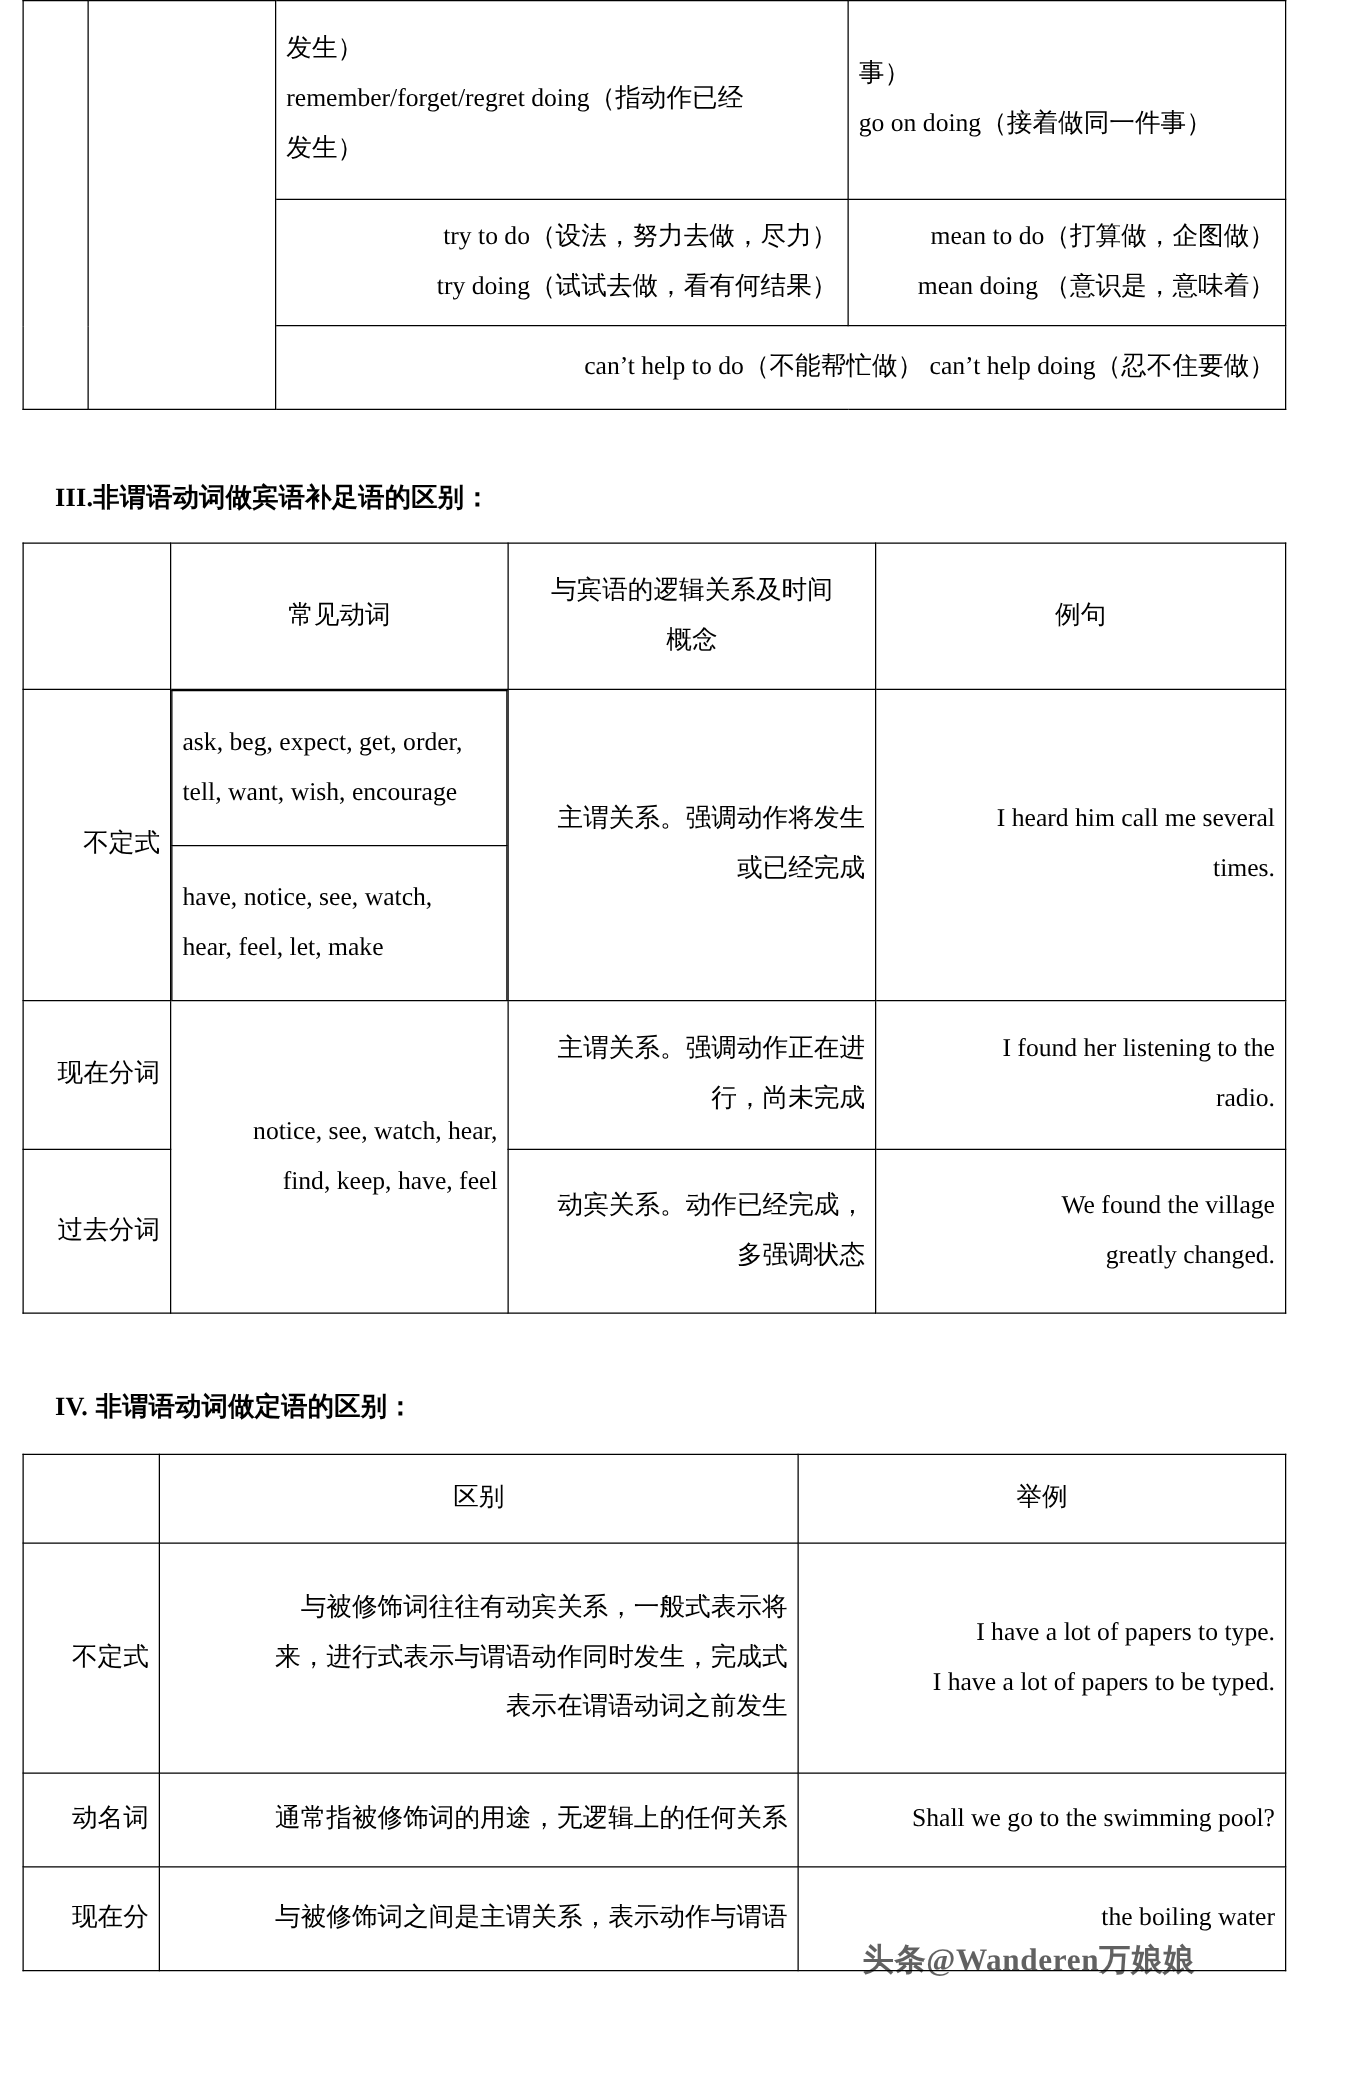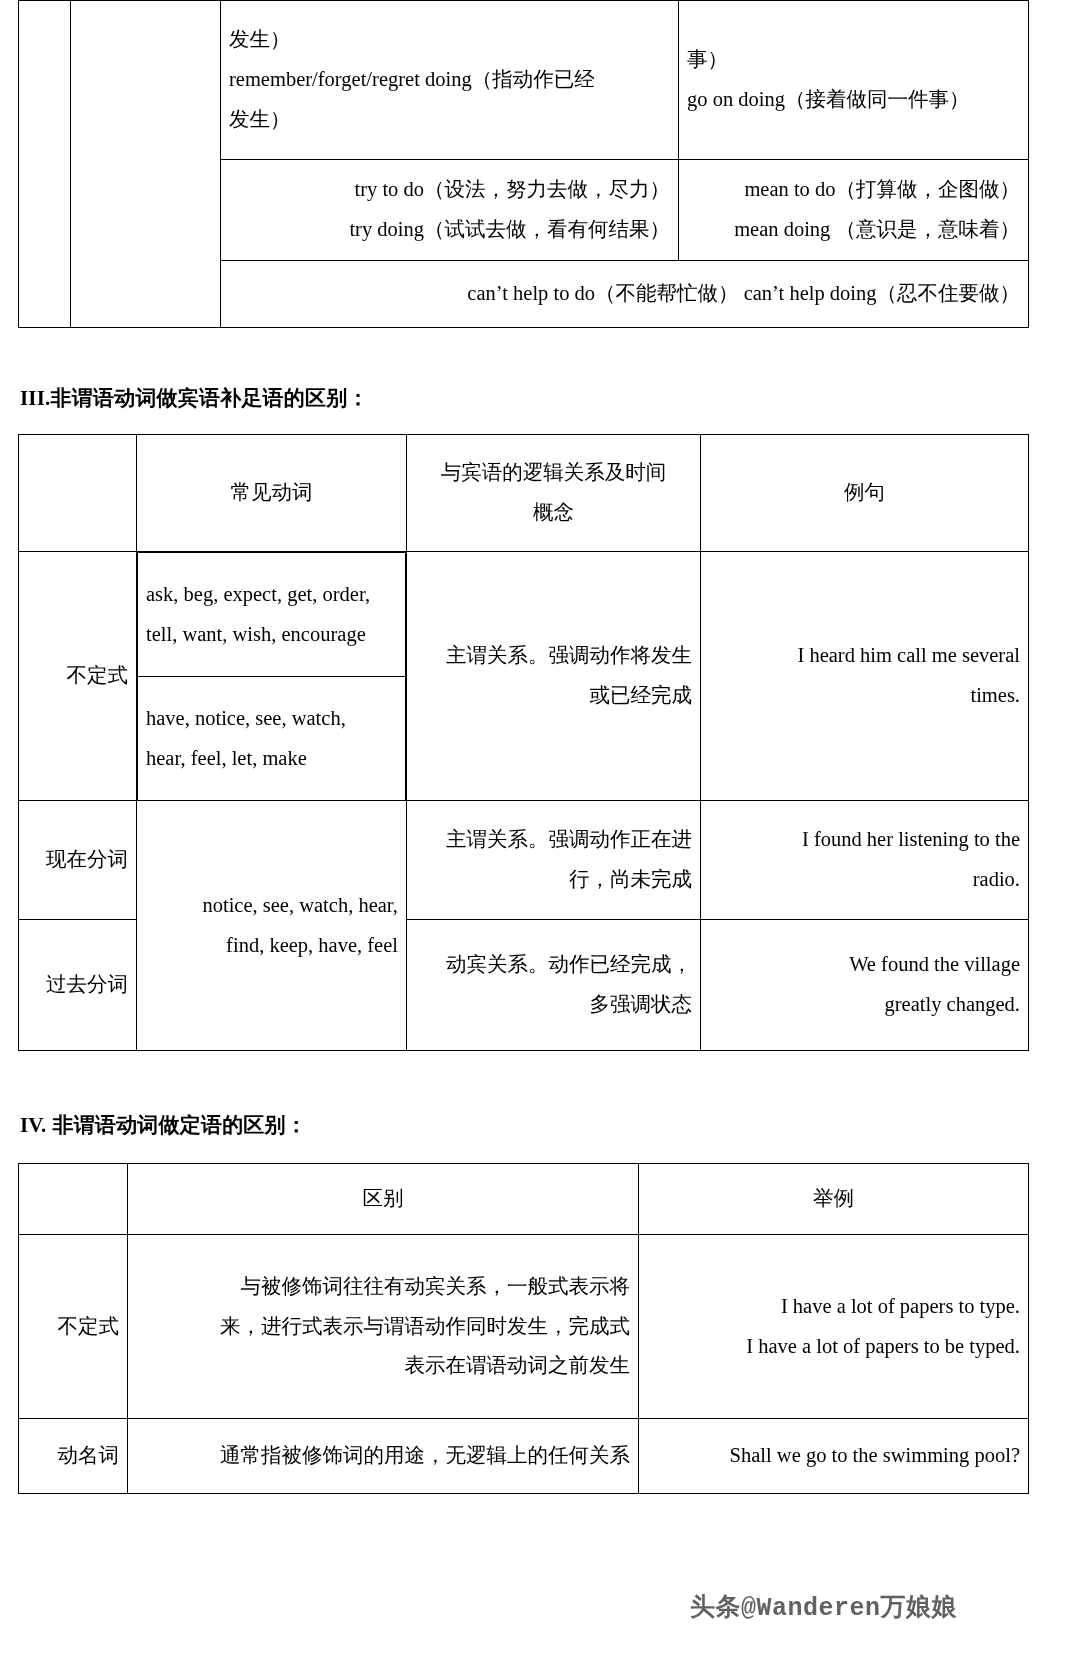--- a/index.html
+++ b/index.html
@@ -69,33 +69,34 @@
     font-family: "Liberation Sans", "DejaVu Sans", sans-serif;
     font-weight: bold;
     font-size: 21px;
     margin: 0 0 0 20px;
     letter-spacing: 0.2px;
     white-space: nowrap;
   }
   .heading .rn {
     font-family: "Liberation Serif", "DejaVu Serif", serif;
     font-weight: bold;
+    margin-left: 24px;
   }
 
   .gap-a { height: 56px; }
   .gap-b { height: 22px; }
   .gap-c { height: 60px; }
   .gap-d { height: 24px; }
 
   
   .watermark {
     position: absolute;
     left: 690px;
-    top: 1590px;
-    font-family: Liberation Mono, monospace;
+    top: 1551px;
+    font-family: Liberation Serif, serif;
     font-weight: bold;
     font-size: 25px;
     color: rgba(0,0,0,0.62);
     white-space: nowrap;
     letter-spacing: 0.5px;
     pointer-events: none;
     mix-blend-mode: multiply;
   }
 </style>
 </head>
@@ -260,18 +261,23 @@
           <div>I have a lot of papers to be typed.</div>
         </td>
       </tr>
 
       <tr>
         <td class="ctr mid" style="height:66px">动名词</td>
         <td class="lft mid">通常指被修饰词的用途，无逻辑上的任何关系</td>
         <td class="lft mid">Shall we go to the swimming pool?</td>
       </tr>
 
+      <tr>
+        <td class="ctr mid" style="height:74px">现在分</td>
+        <td class="lft mid">与被修饰词之间是主谓关系，表示动作与谓语</td>
+        <td class="lft mid">the boiling water</td>
+      </tr>
     </tbody>
   </table>
 
   <div class="watermark">头条@Wanderen万娘娘</div>
 
 </div>
 
 </body></html>

